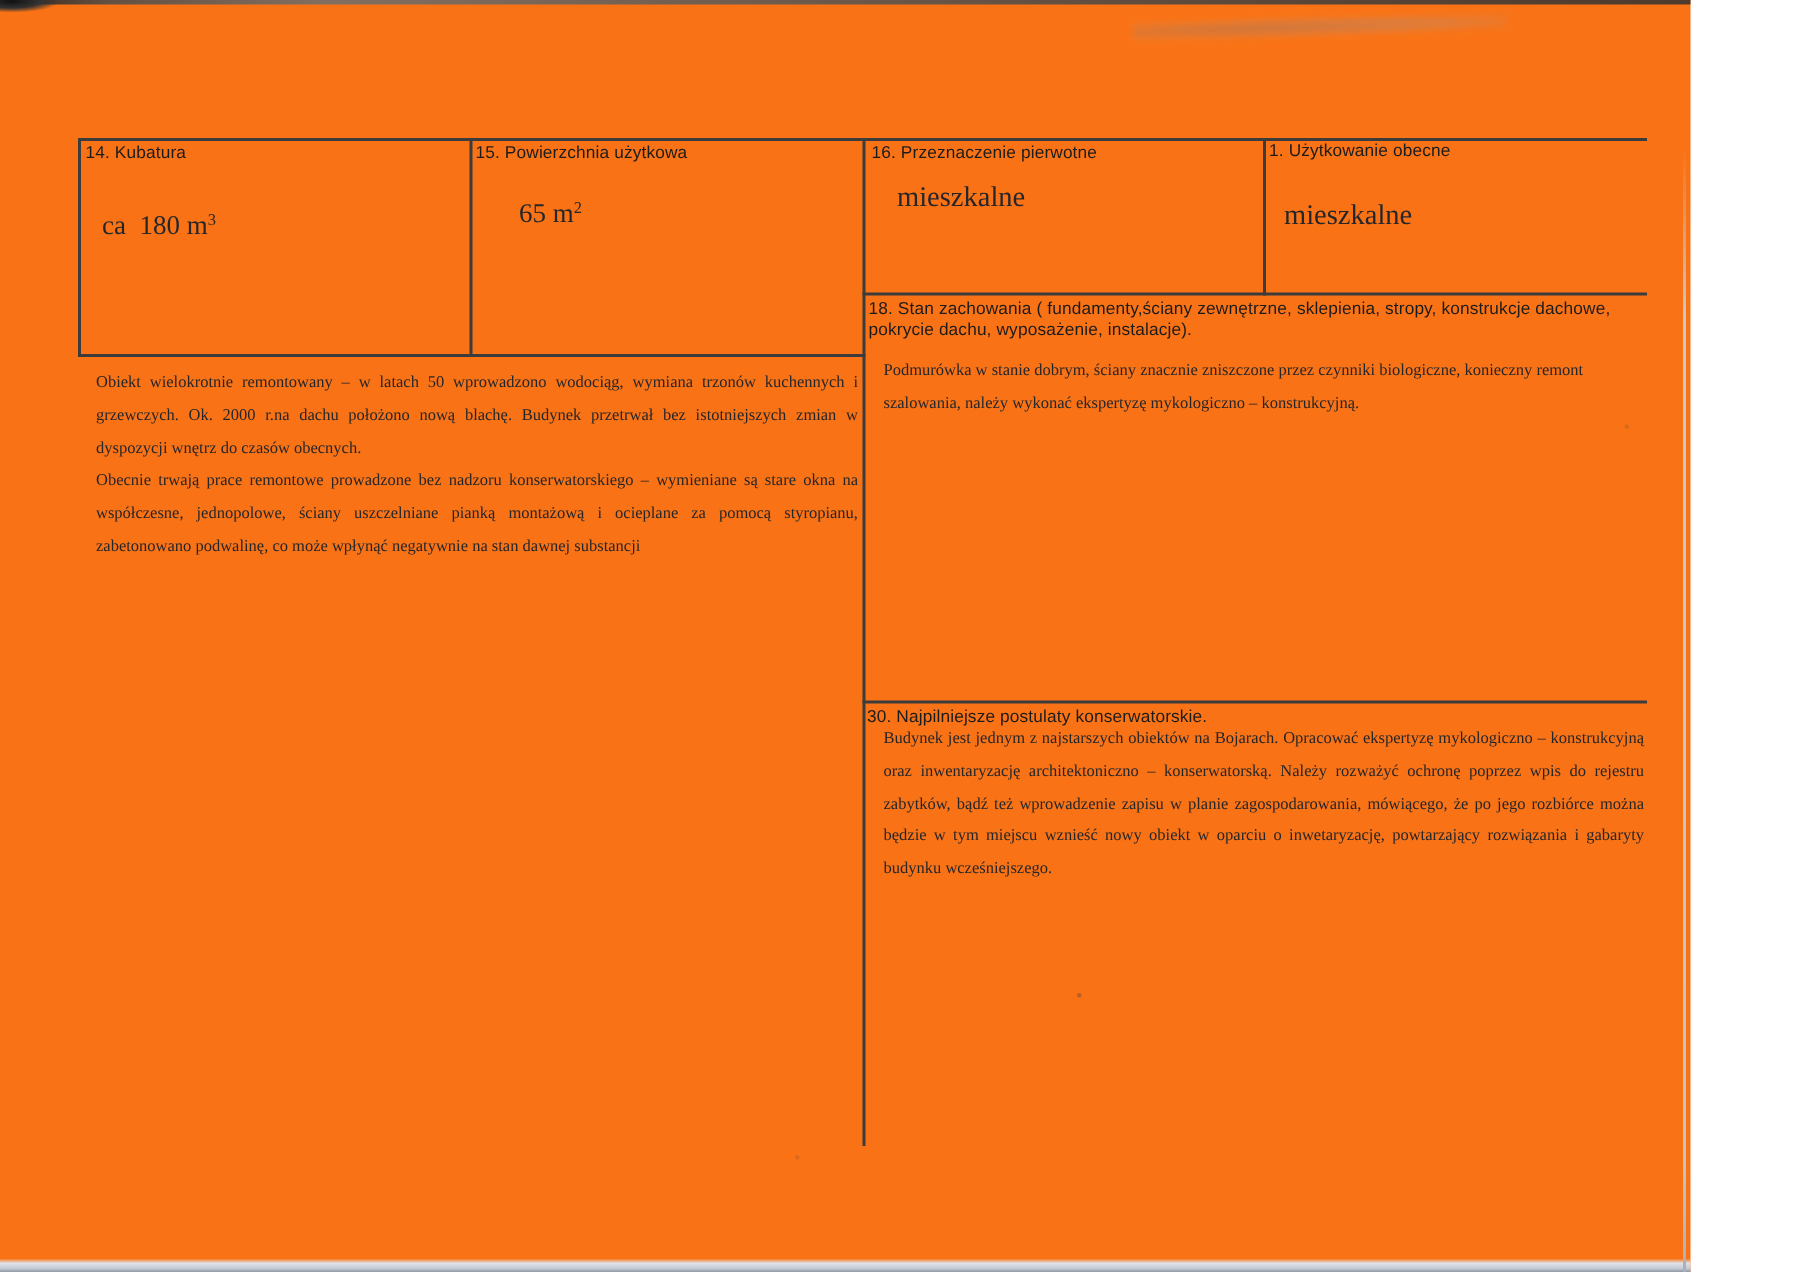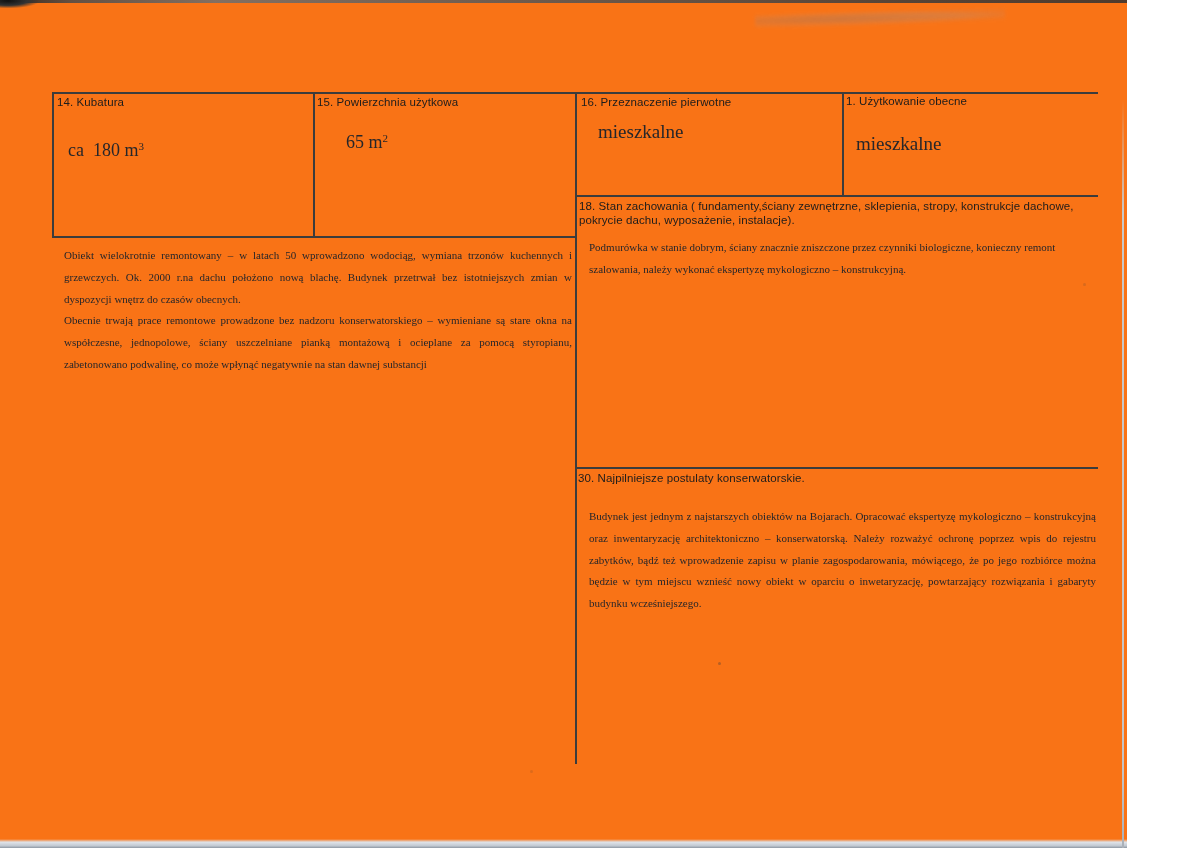--- a/index.html
+++ b/index.html
@@ -102,17 +102,17 @@
 
   <div class="cell-label" style="left:579px;top:200px;width:514px;">18. Stan zachowania ( fundamenty,ściany zewnętrzne, sklepienia, stropy, konstrukcje dachowe, pokrycie dachu, wyposażenie, instalacje).</div>
   <div class="body-text" style="left:589px;top:237px;width:492px;">Podmurówka w stanie dobrym, ściany znacznie zniszczone przez czynniki biologiczne, konieczny remont szalowania, należy wykonać ekspertyzę mykologiczno – konstrukcyjną.</div>
 
   <div class="body-text justified" style="left:64px;top:245px;width:508px;">
     <p>Obiekt wielokrotnie remontowany – w latach 50 wprowadzono wodociąg, wymiana trzonów kuchennych i grzewczych. Ok. 2000 r.na dachu położono nową blachę. Budynek przetrwał bez istotniejszych zmian w dyspozycji wnętrz do czasów obecnych.</p>
     <p>Obecnie trwają prace remontowe prowadzone bez nadzoru konserwatorskiego – wymieniane są stare okna na współczesne, jednopolowe, ściany uszczelniane pianką montażową i ocieplane za pomocą styropianu, zabetonowano podwalinę, co może wpłynąć negatywnie na stan dawnej substancji</p>
   </div>
 
   <div class="cell-label" style="left:578px;top:472px;">30. Najpilniejsze postulaty konserwatorskie.</div>
-  <div class="body-text justified" style="left:589px;top:506px;width:507px;">
+  <div class="body-text justified" style="left:589px;top:482px;width:507px;">
     <p>Budynek jest jednym z najstarszych obiektów na Bojarach. Opracować ekspertyzę mykologiczno – konstrukcyjną oraz inwentaryzację architektoniczno – konserwatorską. Należy rozważyć ochronę poprzez wpis do rejestru zabytków, bądź też wprowadzenie zapisu w planie zagospodarowania, mówiącego, że po jego rozbiórce można będzie w tym miejscu wznieść nowy obiekt w oparciu o inwetaryzację, powtarzający rozwiązania i gabaryty budynku wcześniejszego.</p>
   </div>
 
 </div>
 
 </body></html>

